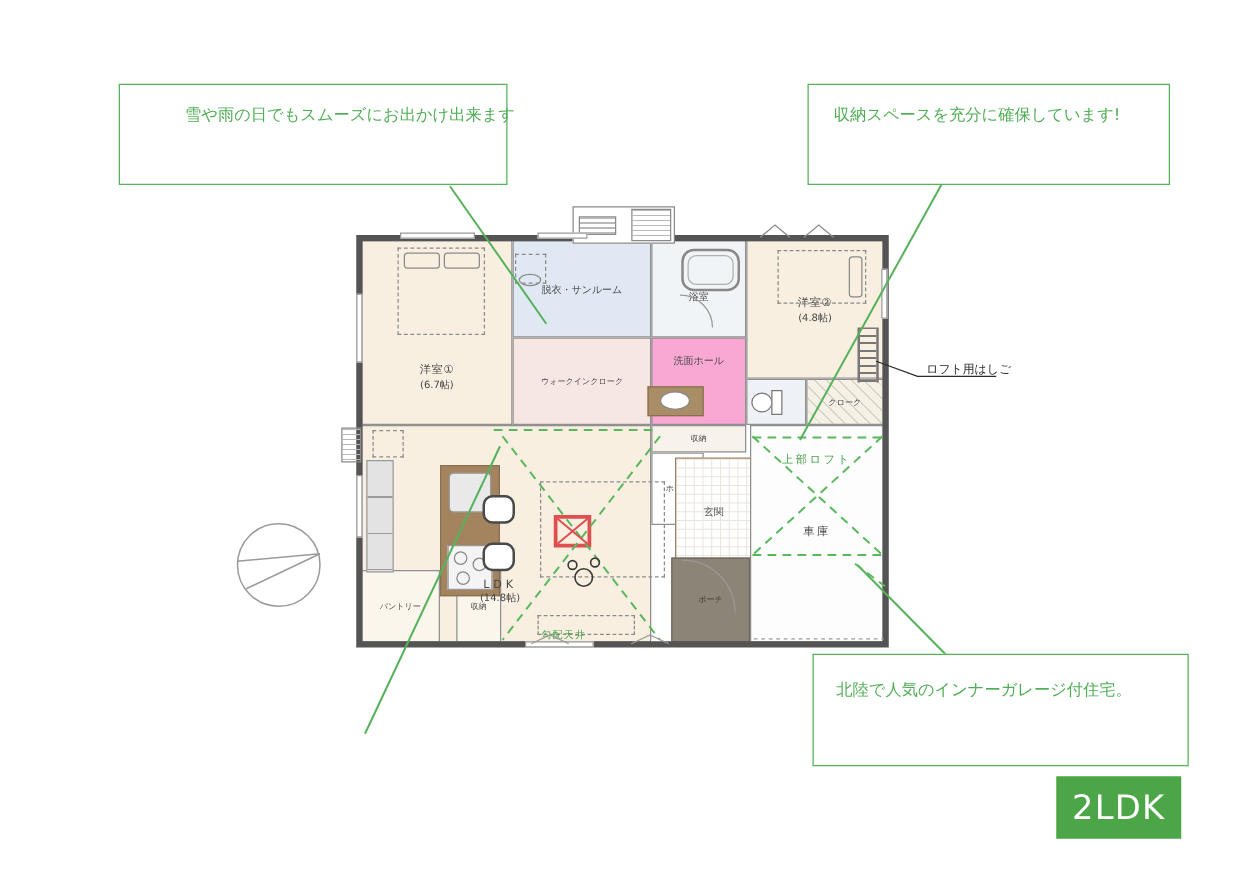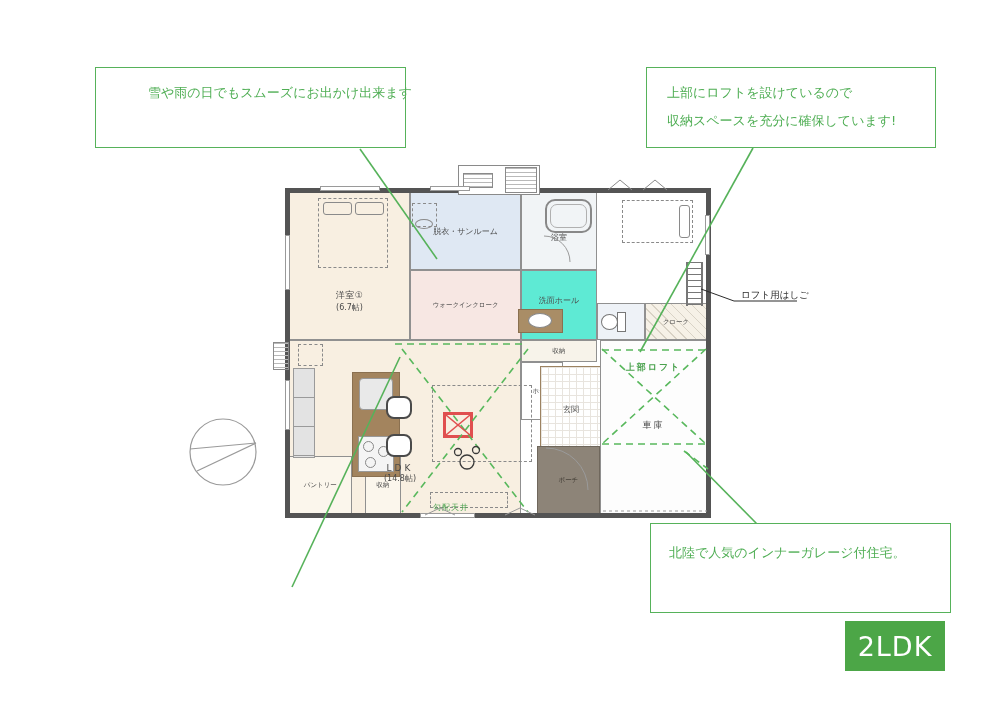--- a/index.html
+++ b/index.html
@@ -37,21 +37,20 @@
 </head>
 <body>
 
 <div class="canvas">
 
   <div class="callout" style="left:95px;top:67px;width:311px;height:81px;padding:11px 0 0 52px;">
     <div class="cl">雪や雨の日でもスムーズにお出かけ出来ます</div>
   </div>
 
   <div class="callout" style="left:646px;top:67px;width:290px;height:81px;padding:11px 0 0 20px;">
-    <div class="cl">上部にロフトを設けているので</div>
     <div class="cl">収納スペースを充分に確保しています!</div>
   </div>
 
   <div class="callout" style="left:650px;top:523px;width:301px;height:90px;padding:15px 0 0 18px;">
     <div class="cl">北陸で人気のインナーガレージ付住宅。</div>
   </div>
 
 
   <div class="plan">
 
@@ -65,24 +64,28 @@
     </div>
 
     <div class="room" style="left:125px;top:82px;width:111px;height:70px;background:#f7e7e3;">
       <span class="rlabel fs7">ウォークインクローク</span>
     </div>
 
     <div class="room" style="left:236px;top:4px;width:76px;height:78px;background:#f1f4f6;justify-content:flex-end;padding-bottom:26px;">
       <span class="rlabel fs8">浴室</span>
     </div>
 
-    <div class="room" style="left:236px;top:82px;width:76px;height:70px;background:#5eead4;justify-content:flex-start;padding-top:24px;">
+    <div class="room" style="left:236px;top:82px;width:76px;height:70px;background:#f9a8d4;justify-content:flex-start;padding-top:12px;">
       <span class="rlabel fs8">洗面ホール</span>
     </div>
 
+    <div class="room" style="left:312px;top:4px;width:110px;height:111px;background:#f8efe1;">
+      <span class="rlabel fs9">洋室②</span>
+      <span class="rlabel fs8">(4.8帖)</span>
+    </div>
 
     <div class="room" style="left:312px;top:115px;width:48px;height:37px;background:#eef2f7;align-items:flex-start;padding-left:4px;">
       <span class="rlabel fs7">WC</span>
     </div>
 
     <div class="room" style="left:360px;top:115px;width:62px;height:37px;background:#f6f1e7 repeating-linear-gradient(45deg,rgba(150,140,120,.30) 0 1px,transparent 1px 7px);">
       <span class="rlabel fs7">クローク</span>
     </div>
 
     <div class="room" style="left:4px;top:152px;width:232px;height:174px;background:#f8efe1;"></div>
@@ -97,21 +100,21 @@
 
     <div class="room" style="left:255px;top:178px;width:62px;height:86px;border-color:#9c8261;background:#fff;background-image:linear-gradient(#e8e4de 1px,transparent 1px),linear-gradient(90deg,#e8e4de 1px,transparent 1px);background-size:7px 7px;">
       <span class="rlabel fs8">玄関</span>
     </div>
 
     <div class="room" style="left:252px;top:258px;width:63px;height:68px;background:#8d8478;border-color:#6f675c;color:#3f3a32;">
       <span class="rlabel fs7">ポーチ</span>
     </div>
 
     <div class="room" style="left:315px;top:152px;width:107px;height:174px;background:#fdfdfd;justify-content:flex-start;">
-      <span class="rlabel fs9 greentxt" style="position:absolute;top:20px;left:0;right:0;letter-spacing:2px;font-weight:bold;">上部ロフト</span>
+      <span class="rlabel fs9 greentxt" style="position:absolute;top:20px;left:0;right:0;letter-spacing:2px;">上部ロフト</span>
       <span class="rlabel fs9" style="position:absolute;top:78px;left:0;right:0;letter-spacing:2px;">車庫</span>
     </div>
 
     <div class="room" style="left:4px;top:268px;width:63px;height:58px;background:#fbf6ec;">
       <span class="rlabel fs7">パントリー</span>
     </div>
 
     <div class="room" style="left:80px;top:268px;width:36px;height:58px;background:#fbf6ec;">
       <span class="rlabel fs7">収納</span>
     </div>

